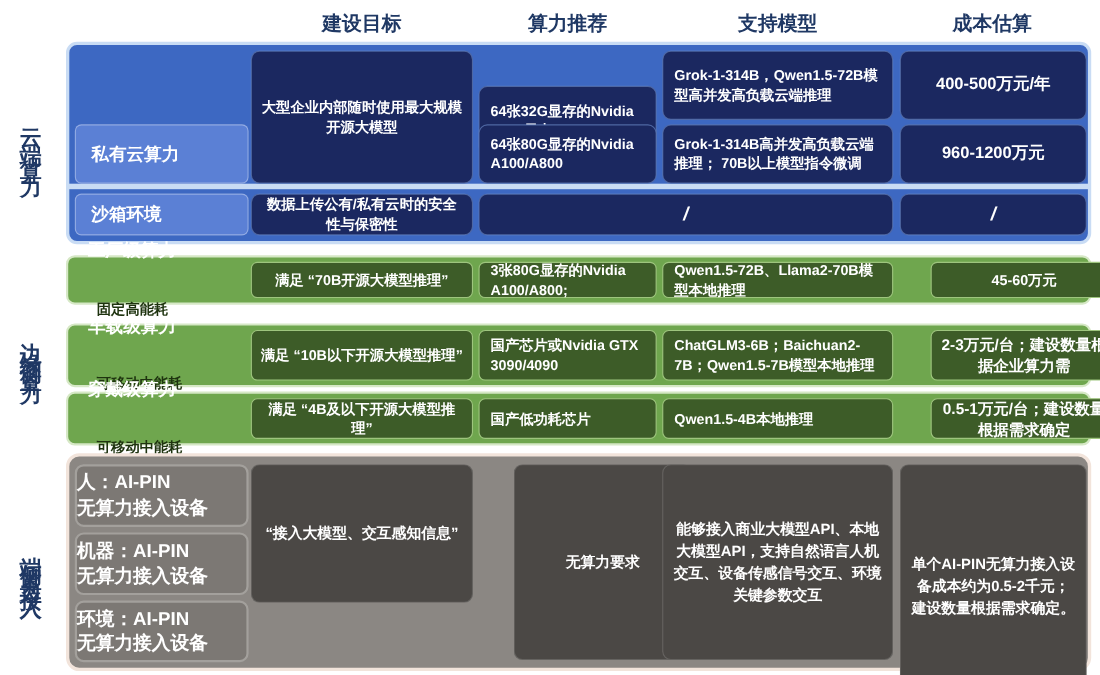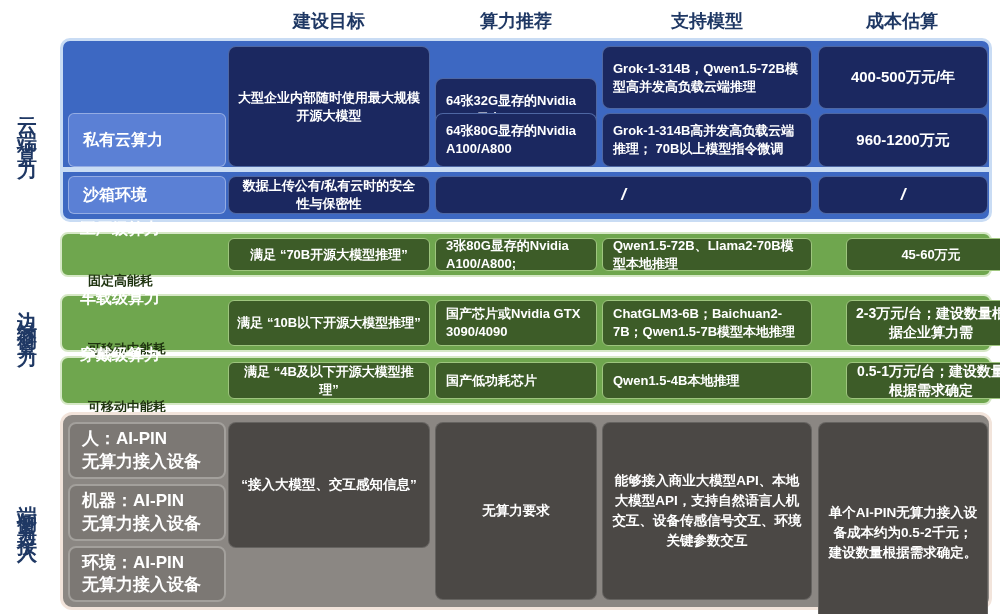--- a/index.html
+++ b/index.html
@@ -49,21 +49,21 @@
             display:flex; flex-direction:column; justify-content:center; padding-left:10px; }
   .glabel .t { color:#fff; font-weight:700; font-size:16px; line-height:1.3; }
   .glabel .s { color:#1E330F; font-weight:700; font-size:13px; padding-left:8px; line-height:1.3;margin-top:33px; }
   .gcell { background:#3D5C28; border:1px solid #9EC57E; border-radius:6px;
            font-size:13px; font-weight:600; line-height:1.35; color:#fff; }
 
   
   .device { top:412px; height:198px; background:#8B8783; border:3px solid #F2E4DB; border-radius:12px; }
   .glab { position:absolute; left:5px; width:158px; background:#7C7874;
           border:2px solid #A3A09C; border-radius:8px;
-          display:flex; flex-direction:column; justify-content:center; padding-left:12px;
+          display:flex; flex-direction:column; justify-content:center; 
           color:#fff; font-weight:700; font-size:17px; line-height:1.3; }
   .dcell { background:#4B4845; border:1px solid rgba(255,255,255,.15); border-radius:8px;
            font-size:13.5px; font-weight:600; line-height:1.5; color:#fff; }
 
   
   .x-c1 { left:165px; width:202px; }
   .x-c2 { left:372px; width:162px; }
   .x-c3 { left:539px; width:210px; }
   .x-c4 { left:755px; width:170px; }
   
@@ -149,18 +149,18 @@
     <div class="glab" style="top:69px;height:57px;">
       <span>机器：AI-PIN</span>
       <span>无算力接入设备</span>
     </div>
     <div class="glab" style="top:131px;height:56px;">
       <span>环境：AI-PIN</span>
       <span>无算力接入设备</span>
     </div>
 
     <div class="cell dcell ctext x-c1" style="top:7px;height:126px;">“接入大模型、交互感知信息”</div>
-    <div class="cell dcell ctext x-c2" style="top:7px;height:178px;">无算力要求</div>
+    <div class="cell dcell ctext x-c2" style="top:7px;height:178px;margin-left:32px;">无算力要求</div>
     <div class="cell dcell ctext x-c3" style="top:7px;height:178px;">能够接入商业大模型API、本地大模型API，支持自然语言人机交互、设备传感信号交互、环境关键参数交互</div>
     <div class="cell dcell ctext x-c4" style="top:7px;height:222px;">单个AI-PIN无算力接入设备成本约为0.5-2千元；建设数量根据需求确定。</div>
   </div>
 
 </div>
 
 </body></html>

